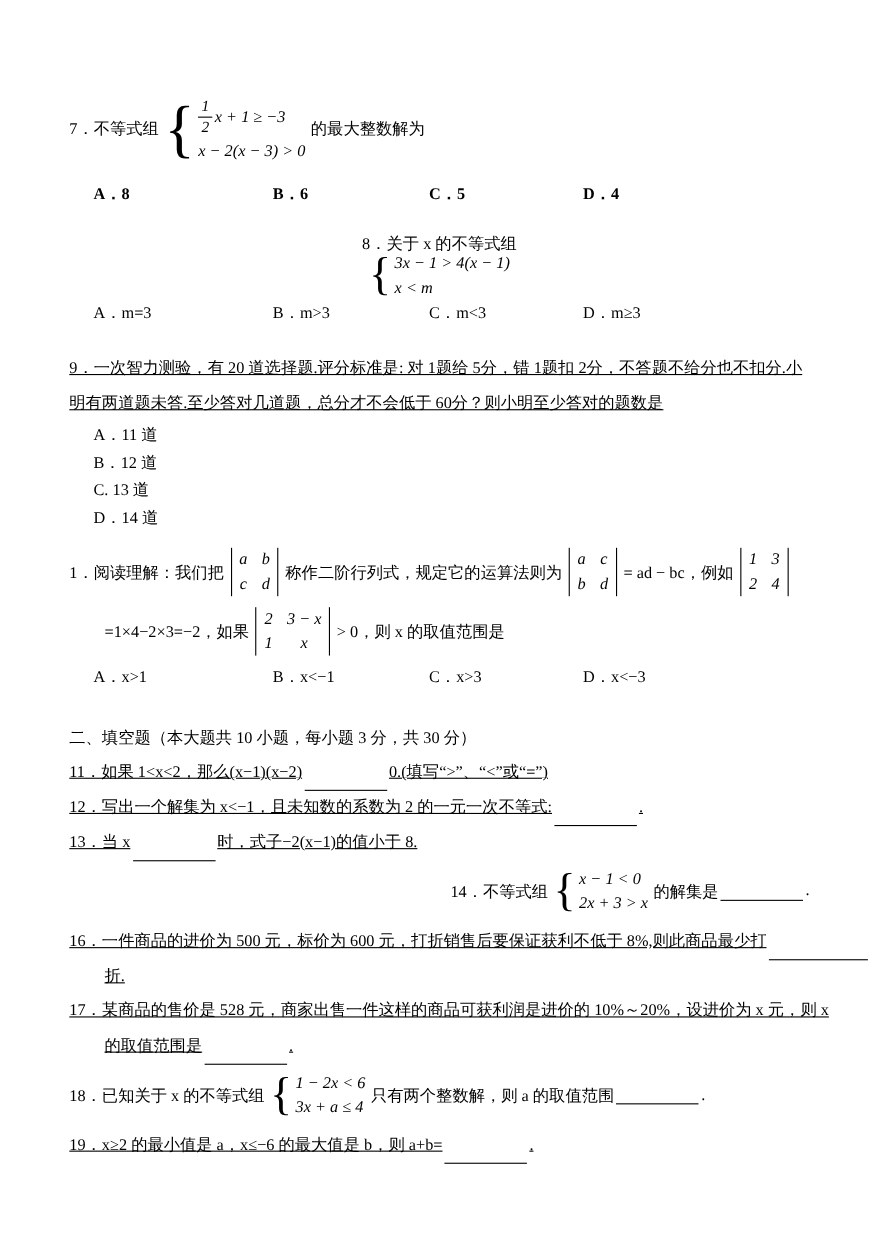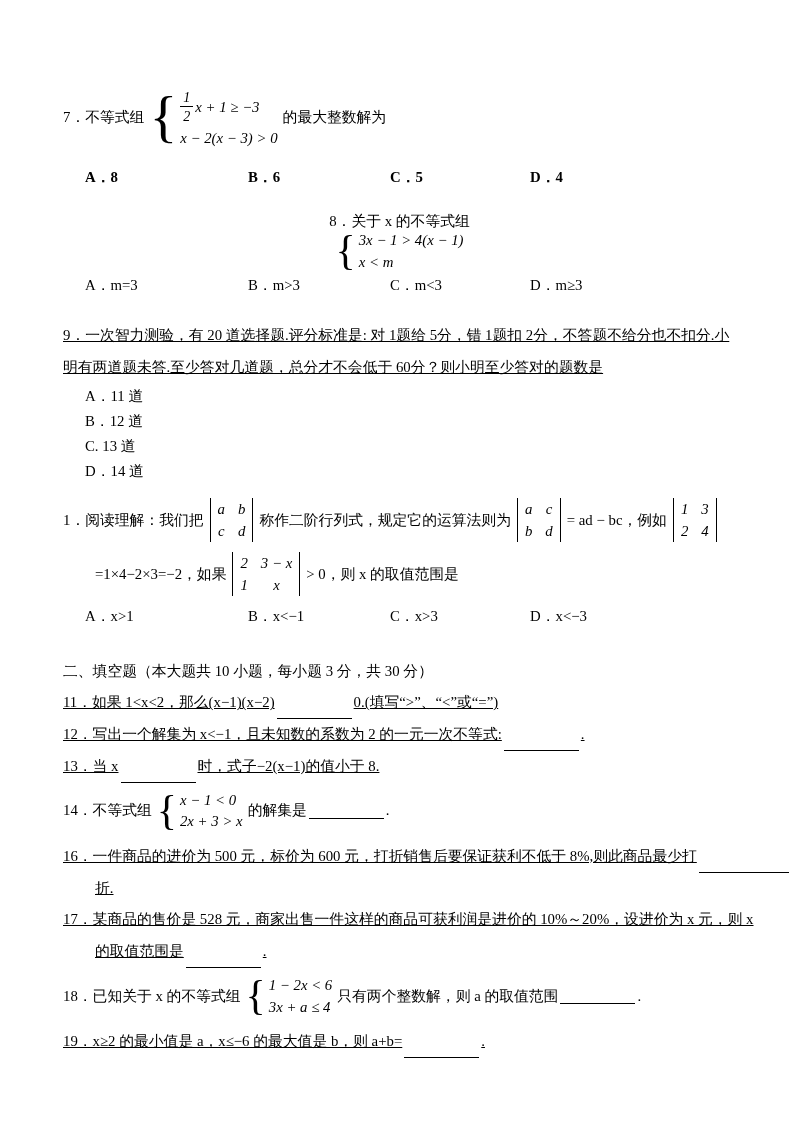--- a/index.html
+++ b/index.html
@@ -156,21 +156,21 @@
   </div>
 
   <div class="line">
     <span>12．写出一个解集为 x&lt;−1，且未知数的系数为 2 的一元一次不等式:</span><span class="blank"></span><span>.</span>
   </div>
 
   <div class="line">
     <span>13．当 x</span><span class="blank"></span><span>时，式子−2(x−1)的值小于 8.</span>
   </div>
 
-  <div class="stem" style="margin:8px 0 10px 0;">
+  <div class="stem" style="margin:8px 0 10px 0;justify-content:flex-end;">
     <span>14．不等式组</span>
     <span class="sys">
       <span class="brace">{</span>
       <span class="sys-lines">
         <span class="sys-line math">x − 1 &lt; 0</span>
         <span class="sys-line math">2x + 3 &gt; x</span>
       </span>
     </span>
     <span>的解集是</span>
       <span class="blank"></span>

